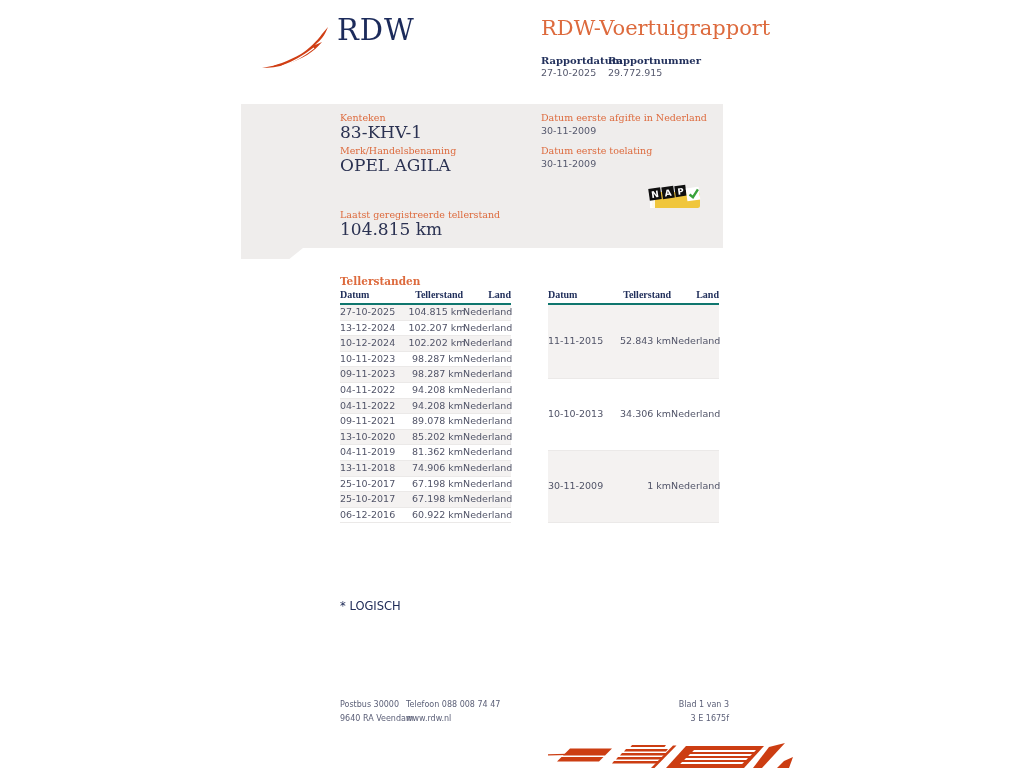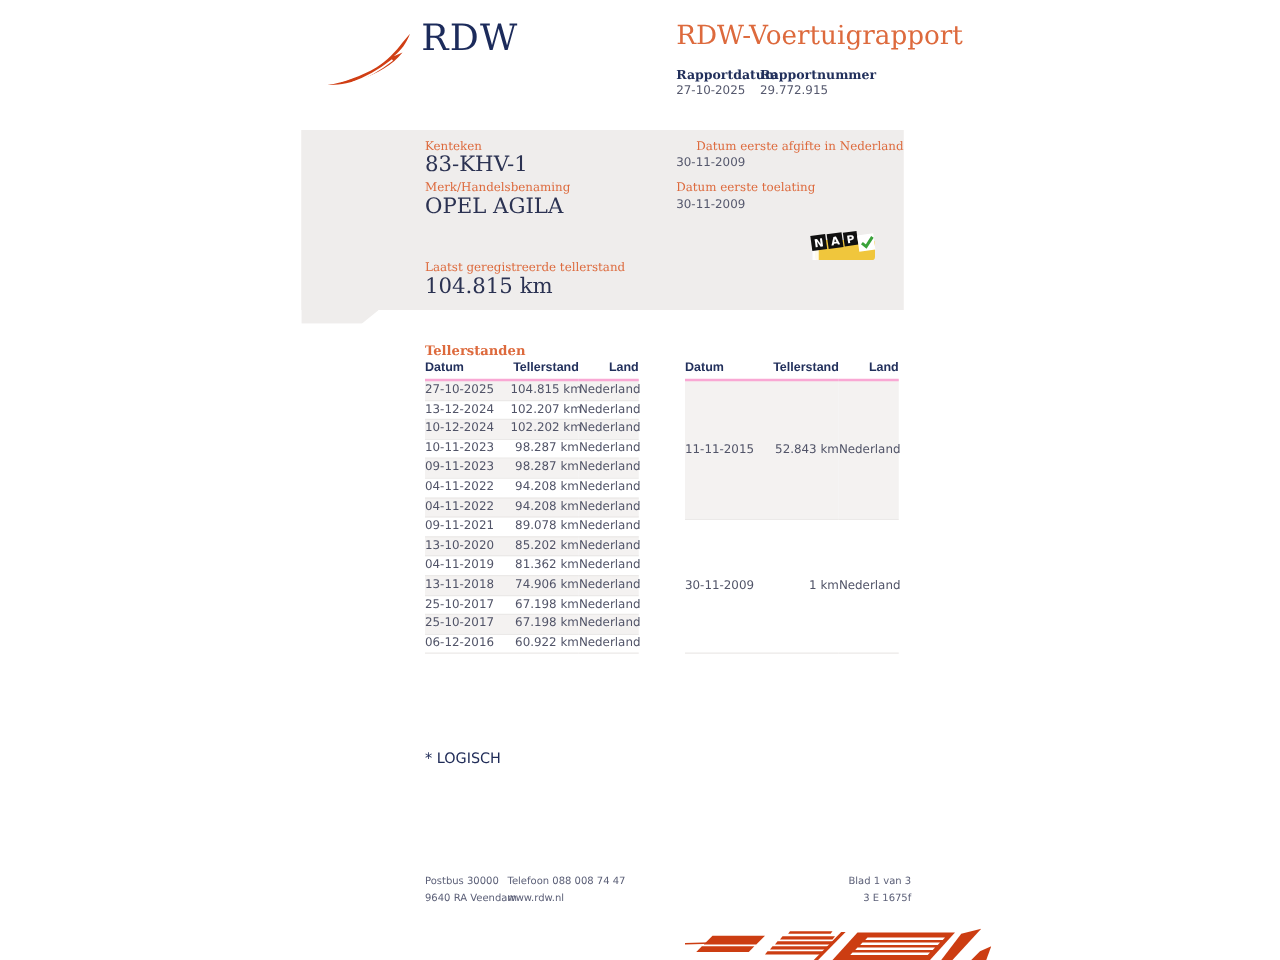--- a/index.html
+++ b/index.html
@@ -20,22 +20,22 @@
               clip-path:polygon(0 0,100% 0,78% 100%,0 100%);}
   .box .olabel{font-family:"DejaVu Serif",serif;font-size:9.5px;font-weight:normal;color:#DD6A3D;}
   .box .bigval{font-family:"DejaVu Serif",serif;font-size:17px;color:#2B3252;}
   .box .smallval{font-size:9.5px;color:#55586D;}
   .oordeel{font-size:15px;font-weight:bold;color:#1F2C57;line-height:19px;letter-spacing:.3px;}
 
   
   .section-heading{left:340px;top:275px;font-family:"DejaVu Serif",serif;font-size:10.5px;font-weight:bold;color:#DD6A3D;}
   .tables{left:340px;top:288px;display:flex;gap:37px;}
   table.ts{border-collapse:collapse;width:171px;table-layout:fixed;font-size:9.5px;color:#515468;}
-  table.ts th{font-family:Liberation Sans, sans-serif;font-size:10px;font-weight:bold;color:#22305C;
-              padding:1px 0 3px 0;border-bottom:2px solid #f9a8d4;}
+  table.ts th{font-family:Liberation Serif, serif;font-size:10px;font-weight:bold;color:#22305C;
+              padding:1px 0 3px 0;border-bottom:2px solid #0f766e;}
   table.ts td{padding:0;height:14.6px;line-height:14.6px;white-space:nowrap;border-bottom:1px solid #EBE9E8;}
   table.ts tbody tr:nth-child(odd){background:#F4F2F1;}
   .c-datum{width:40%;text-align:left;}
   .c-tell{width:32%;text-align:right;}
   .c-land{width:28%;text-align:right;}
 
   
   .footnote-head{left:340px;top:599px;font-size:11.5px;font-weight:normal;color:#202C58;}
   .footnote-body{left:340px;top:615px;width:392px;font-size:10.5px;line-height:18px;color:#CE7B57;}
 
@@ -68,21 +68,21 @@
   <div class="abs meta-value" style="left:608px;top:67px;">29.772.915</div>
 
   <div class="abs box">
     <div class="abs olabel" style="left:99px;top:8px;">Kenteken</div>
     <div class="abs bigval" style="left:99px;top:18px;">83-KHV-1</div>
     <div class="abs olabel" style="left:99px;top:41px;">Merk/Handelsbenaming</div>
     <div class="abs bigval" style="left:99px;top:51px;">OPEL AGILA</div>
     <div class="abs olabel" style="left:99px;top:105px;">Laatst geregistreerde tellerstand</div>
     <div class="abs bigval" style="left:99px;top:115px;">104.815 km</div>
 
-    <div class="abs olabel" style="left:300px;top:8px;margin-left:16px;">Datum eerste afgifte in Nederland</div>
+    <div class="abs olabel" style="left:300px;top:8px;">Datum eerste afgifte in Nederland</div>
     <div class="abs smallval" style="left:300px;top:21px;">30-11-2009</div>
     <div class="abs olabel" style="left:300px;top:41px;">Datum eerste toelating</div>
     <div class="abs smallval" style="left:300px;top:54px;">30-11-2009</div>
 
 
     <svg class="abs nap" width="57" height="31" viewBox="0 0 57 31">
       <rect x="6" y="9" width="48" height="16" rx="2.5" fill="#F0C63C"></rect>
       <rect x="4" y="17" width="5" height="8" fill="#ffffff" opacity="0.9"></rect>
       <g transform="rotate(-8 9 11)">
         <rect x="3" y="5" width="12" height="12" fill="#101010"></rect>
@@ -193,20 +193,25 @@
         <tr>
           <th class="c-datum">Datum</th>
           <th class="c-tell">Tellerstand</th>
           <th class="c-land">Land</th>
         </tr>
       </thead>
       <tbody id="tbody-right">
           <tr>
             <td class="c-datum">11-11-2015</td>
             <td class="c-tell">52.843 km</td>
+            <td class="c-land">Nederland</td>
+          </tr>
+          <tr>
+            <td class="c-datum">10-10-2013</td>
+            <td class="c-tell">34.306 km</td>
             <td class="c-land">Nederland</td>
           </tr>
           <tr>
             <td class="c-datum">30-11-2009</td>
             <td class="c-tell">1 km</td>
             <td class="c-land">Nederland</td>
           </tr>
         </tbody>
     </table>
   </div>

